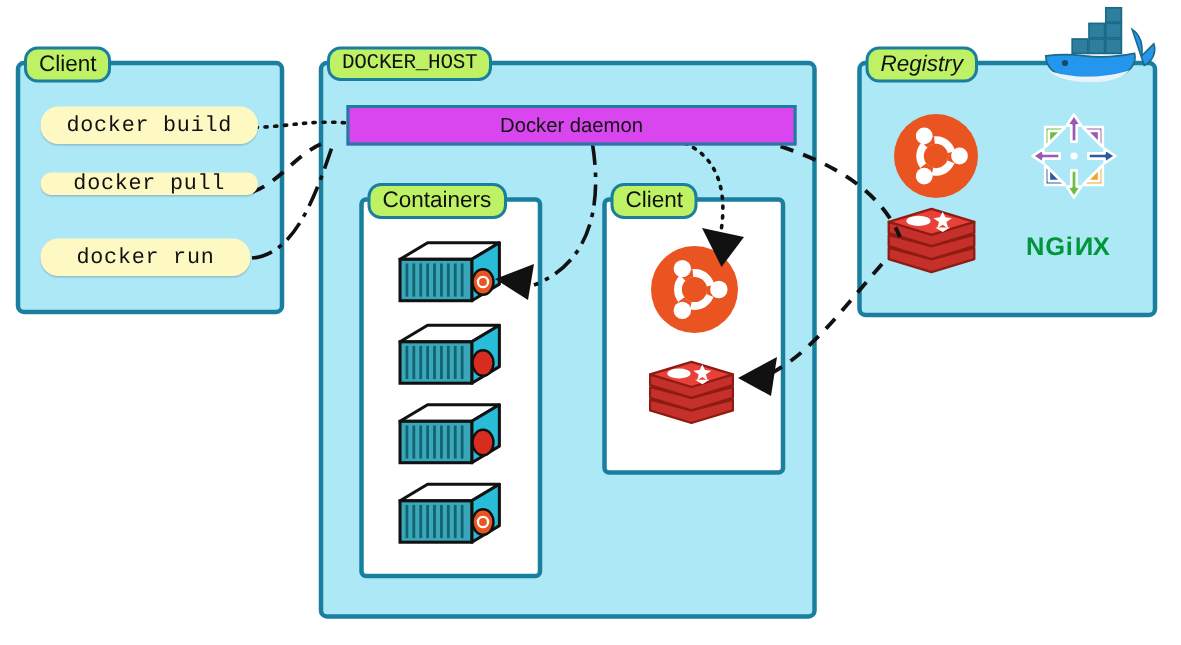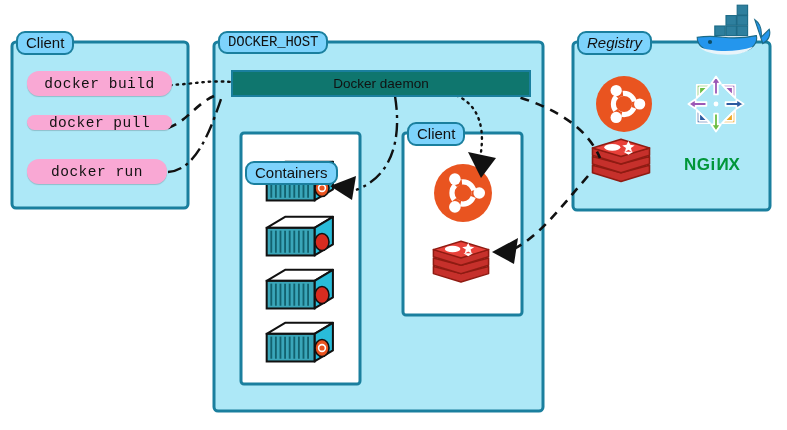--- a/index.html
+++ b/index.html
@@ -2,29 +2,29 @@
 <html><head>
 <meta charset="utf-8">
 <style>
   html,body{margin:0;padding:0;background:#ffffff;}
   body{width:787px;height:430px;position:relative;overflow:hidden;
        font-family:"Liberation Sans",sans-serif;}
   #stage{position:absolute;inset:0;width:787px;height:430px;}
   svg.layer{position:absolute;left:0;top:0;width:787px;height:430px;}
   #art{z-index:1;}
   #wires{z-index:3;pointer-events:none;}
-  .panel-tag{position:absolute;z-index:5;background:#7dd3fc;border:2.5px solid #1a7f9e;
+  .panel-tag{position:absolute;z-index:5;background:#bef264;border:2.5px solid #1a7f9e;
     border-radius:9px;font-size:15px;color:#111;padding:1px 8px 2px 8px;line-height:1.15;
     white-space:nowrap;font-family:"Liberation Sans",sans-serif;}
   .panel-tag.mono{font-family:"Liberation Mono",monospace;font-size:14px;letter-spacing:-0.2px;}
-  .cmd{position:absolute;z-index:5;background:#f9a8d4;border-radius:12px;
+  .cmd{position:absolute;z-index:5;background:#fef9c3;border-radius:12px;
     font-family:"Liberation Mono",monospace;font-size:14.5px;color:#111;
     display:flex;align-items:center;justify-content:center;letter-spacing:.5px;
     box-shadow:0 1px 1px rgba(0,0,0,.18);}
-  .daemon{position:absolute;z-index:5;background:#0f766e;border:2.5px solid #1a7f9e;
+  .daemon{position:absolute;z-index:5;background:#d946ef;border:2.5px solid #1a7f9e;
     display:flex;align-items:center;justify-content:center;font-size:13.5px;color:#111;}
   .nginx{position:absolute;z-index:5;font-family:"Liberation Sans",sans-serif;
     font-weight:bold;font-size:17px;color:#009639;letter-spacing:.5px;}
   .nginx .rev{display:inline-block;transform:scaleX(-1);}
 </style>
 </head>
 <body>
 
 <div id="stage">
 
@@ -198,21 +198,21 @@
   <div class="panel-tag" style="left:16px;top:31px;">Client</div>
 
   <div class="cmd" style="left:27px;top:71px;width:145px;height:25px;">docker build</div>
   <div class="cmd" style="left:27px;top:115px;width:145px;height:15px;">docker pull</div>
   <div class="cmd" style="left:27px;top:159px;width:140px;height:25px;">docker run</div>
 
   <div class="panel-tag mono" style="left:218px;top:31px;font-family:Liberation Mono, monospace;">DOCKER_HOST</div>
 
   <div class="daemon" style="left:231px;top:70px;width:296px;height:23px;">Docker daemon</div>
 
-  <div class="panel-tag" style="left:245px;top:122px;margin-top:39px;">Containers</div>
+  <div class="panel-tag" style="left:245px;top:122px;">Containers</div>
   <div class="panel-tag" style="left:407px;top:122px;">Client</div>
 
   <div class="panel-tag" style="left:577px;top:31px;font-style:italic;">Registry</div>
 
   <div class="nginx" style="left:684px;top:155px;">
     <span>NGi</span><span class="rev">N</span><span>X</span>
   </div>
 
 </div>
 

